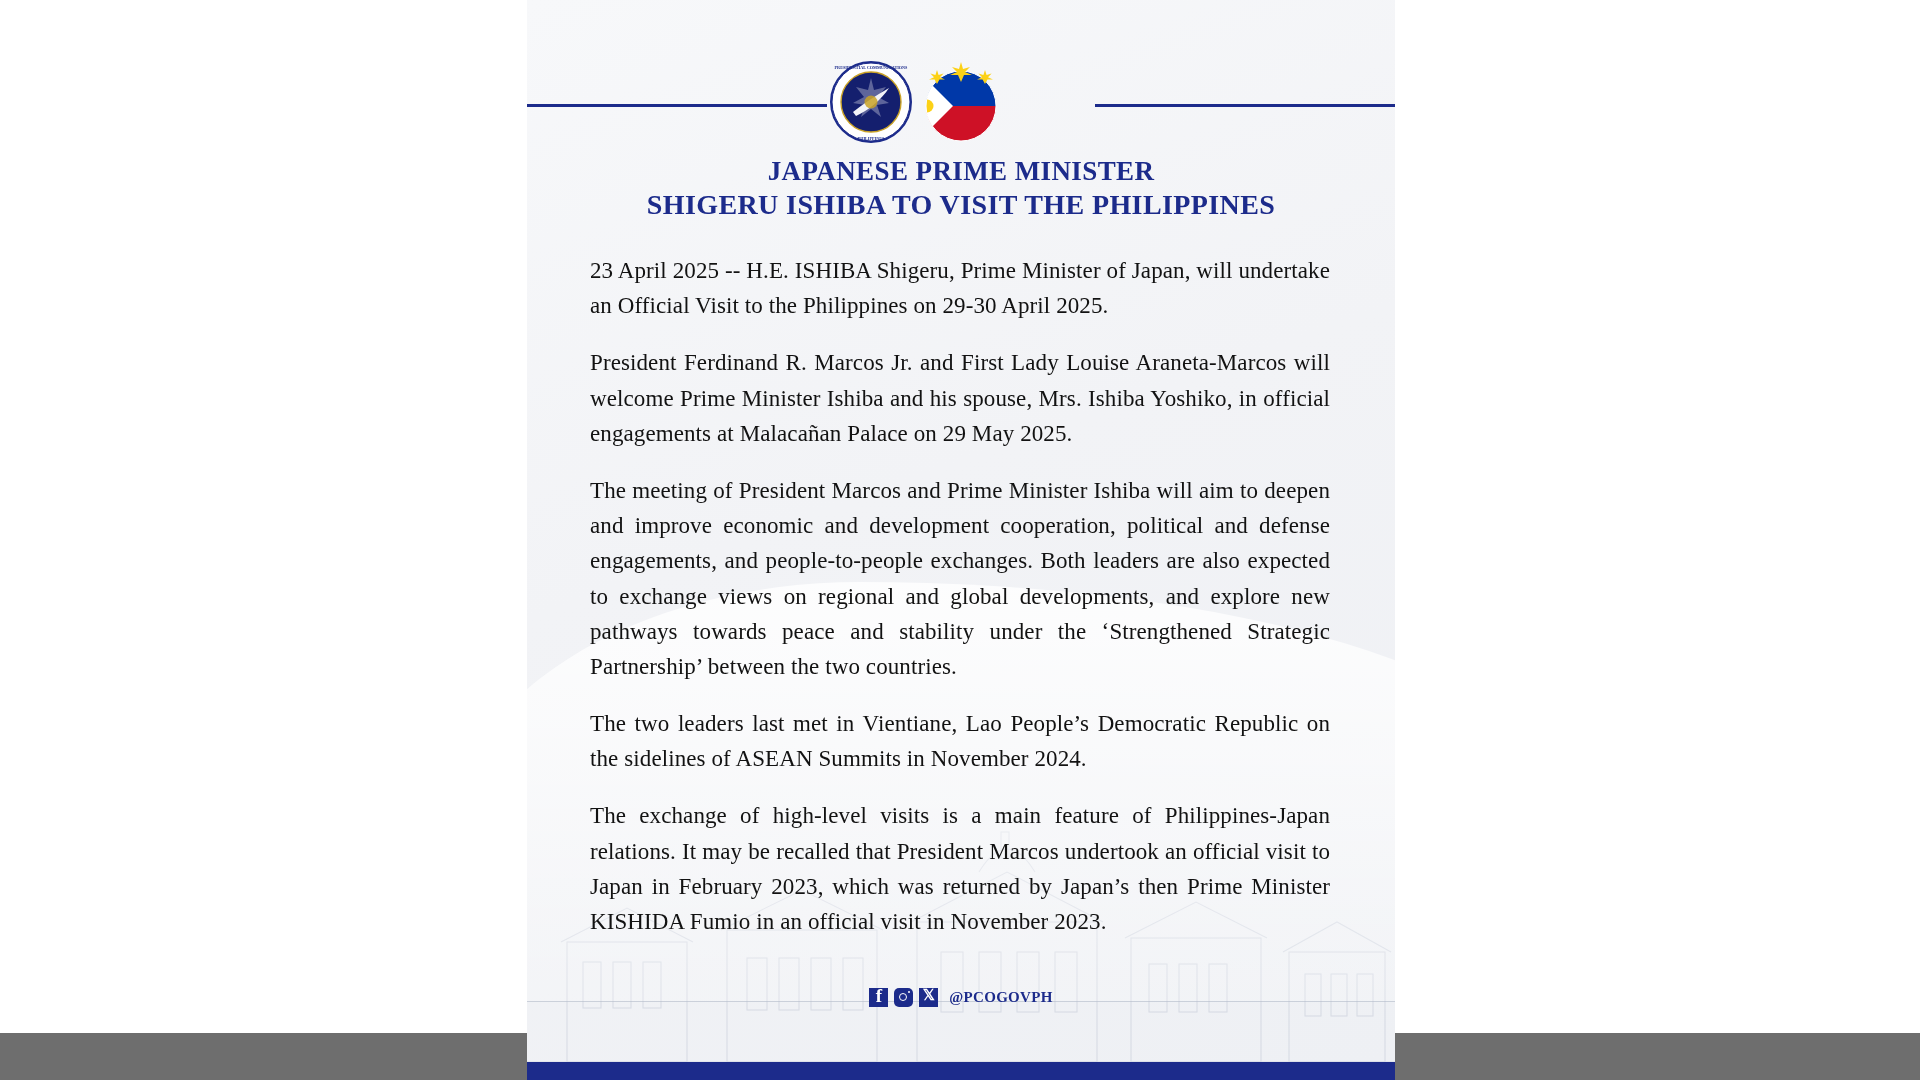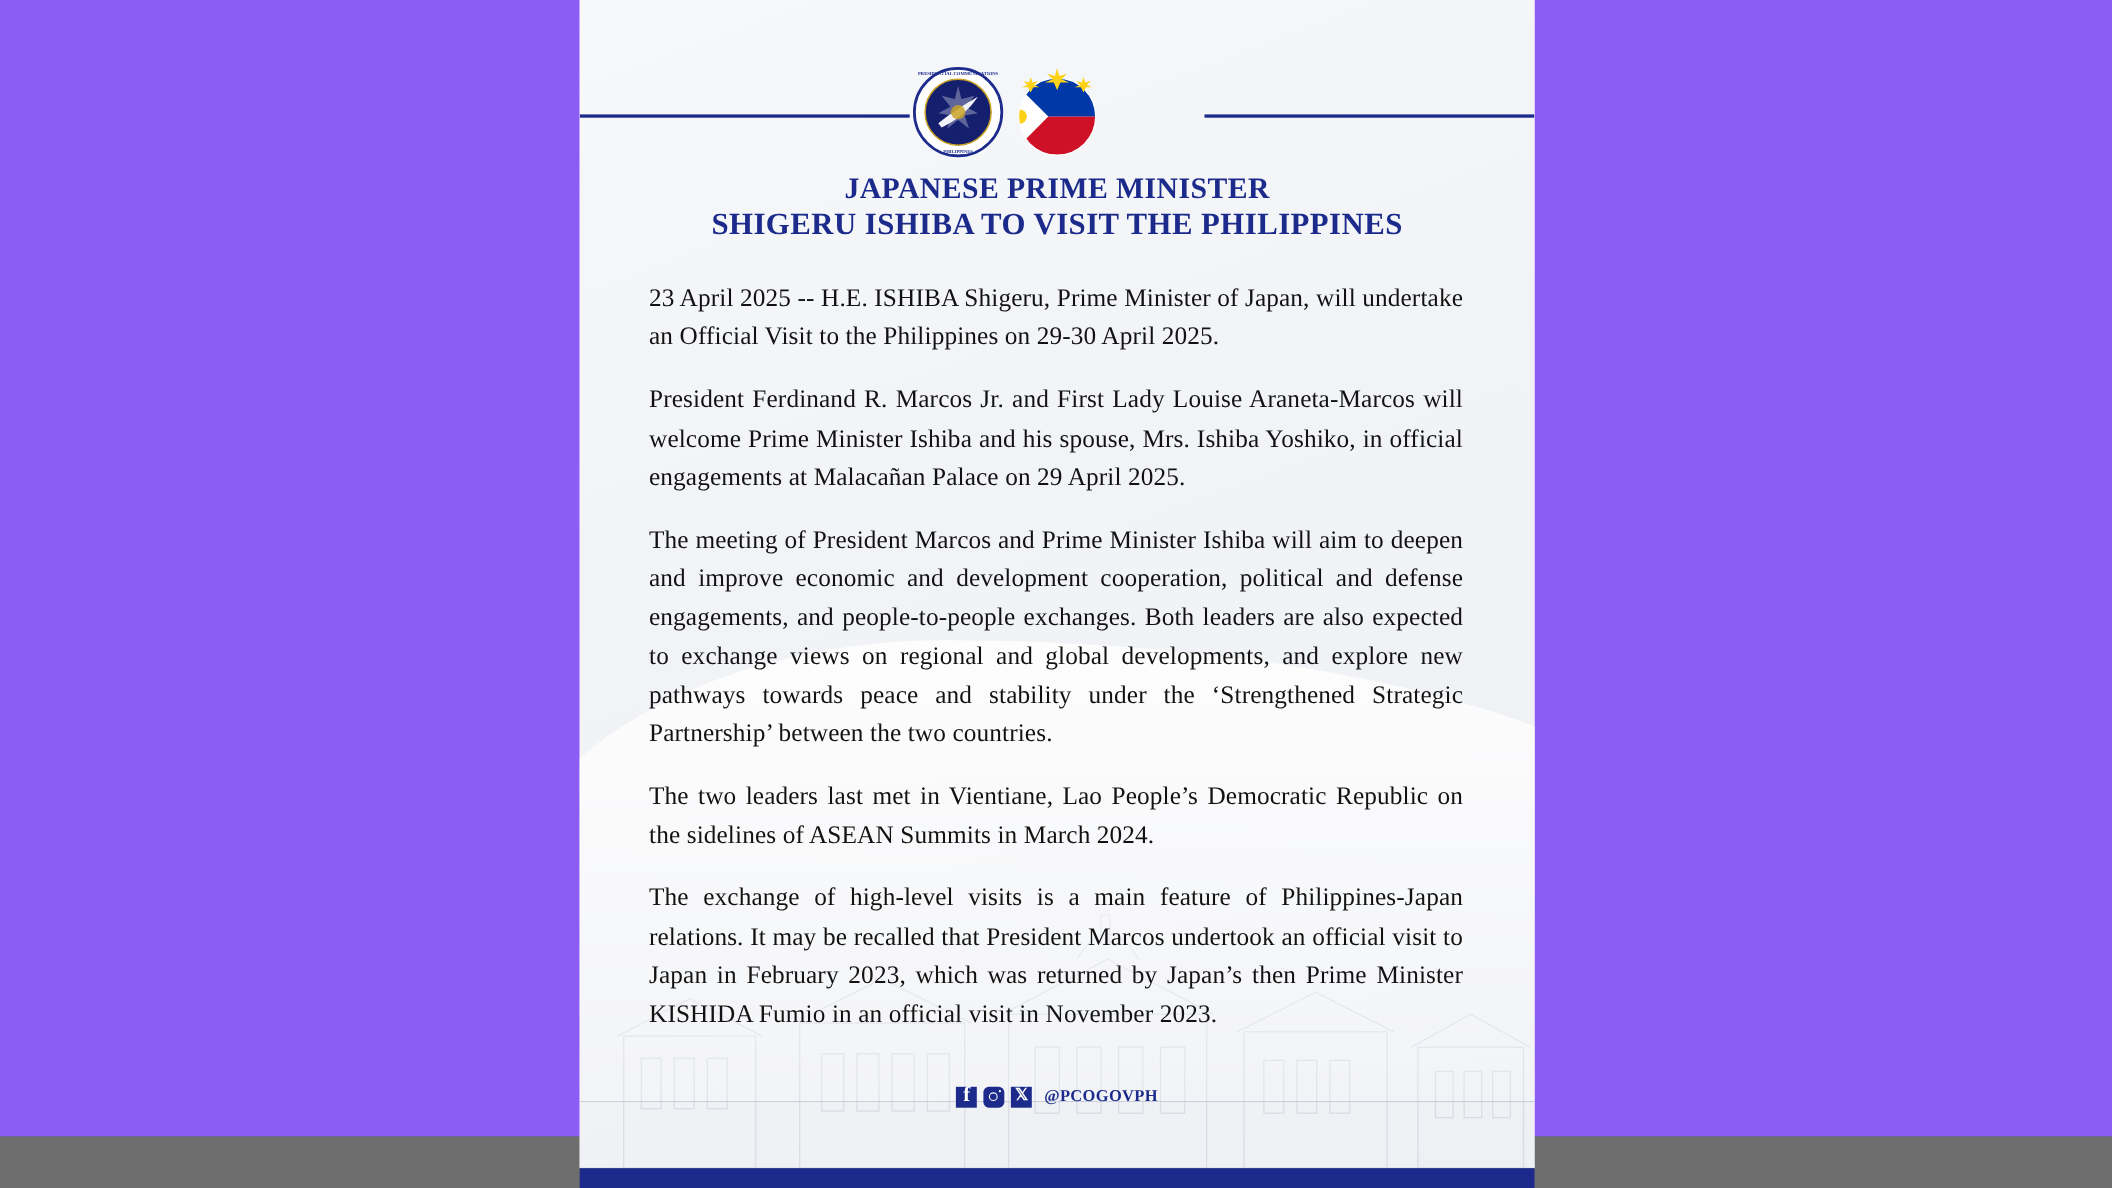--- a/index.html
+++ b/index.html
@@ -8,21 +8,21 @@
     background: #6e6e6e;
     width: 1920px;
     height: 1080px;
     overflow: hidden;
     font-family: "Liberation Serif", serif;
   }
   #stage {
     position: relative;
     width: 1920px;
     height: 1033px;
-    background: #8b5cf6;
+    background: #ffffff;
   }
   
   #sheet {
     position: absolute;
     left: 527px;
     top: 0;
     width: 868px;
     height: 1062px;
     background: #f5f6f8;
     background-image: linear-gradient(160deg, #f7f8fa 0%, #f2f3f6 45%, #eef0f4 100%);
@@ -280,23 +280,23 @@
       </div>
     </div>
 
     <div class="title">
       <span class="line l1">JAPANESE PRIME MINISTER</span>
       <span class="line l2">SHIGERU ISHIBA TO VISIT THE PHILIPPINES</span>
     </div>
 
     <div class="body">
       <p class="lead">23 April 2025 -- H.E. ISHIBA Shigeru, Prime Minister of Japan, will undertake an Official Visit to the Philippines on 29-30 April 2025.</p>
-      <p>President Ferdinand R. Marcos Jr. and First Lady Louise Araneta-Marcos will welcome Prime Minister Ishiba and his spouse, Mrs. Ishiba Yoshiko, in official engagements at Malacañan Palace on 29 April 2025.</p>
+      <p>President Ferdinand R. Marcos Jr. and First Lady Louise Araneta-Marcos will welcome Prime Minister Ishiba and his spouse, Mrs. Ishiba Yoshiko, in official engagements at Malacañan Palace on 29 May 2025.</p>
       <p>The meeting of President Marcos and Prime Minister Ishiba will aim to deepen and improve economic and development cooperation, political and defense engagements, and people-to-people exchanges. Both leaders are also expected to exchange views on regional and global developments, and explore new pathways towards peace and stability under the ‘Strengthened Strategic Partnership’ between the two countries.</p>
-      <p>The two leaders last met in Vientiane, Lao People’s Democratic Republic on the sidelines of ASEAN Summits in March 2024.</p>
+      <p>The two leaders last met in Vientiane, Lao People’s Democratic Republic on the sidelines of ASEAN Summits in November 2024.</p>
       <p>The exchange of high-level visits is a main feature of Philippines-Japan relations. It may be recalled that President Marcos undertook an official visit to Japan in February 2023, which was returned by Japan’s then Prime Minister KISHIDA Fumio in an official visit in November 2023.</p>
     </div>
 
     <div class="footer">
       <span class="sicon fb"></span>
       <span class="sicon ig"></span>
       <span class="sicon x"></span>
       <span class="handle">@PCOGOVPH</span>
     </div>
 

